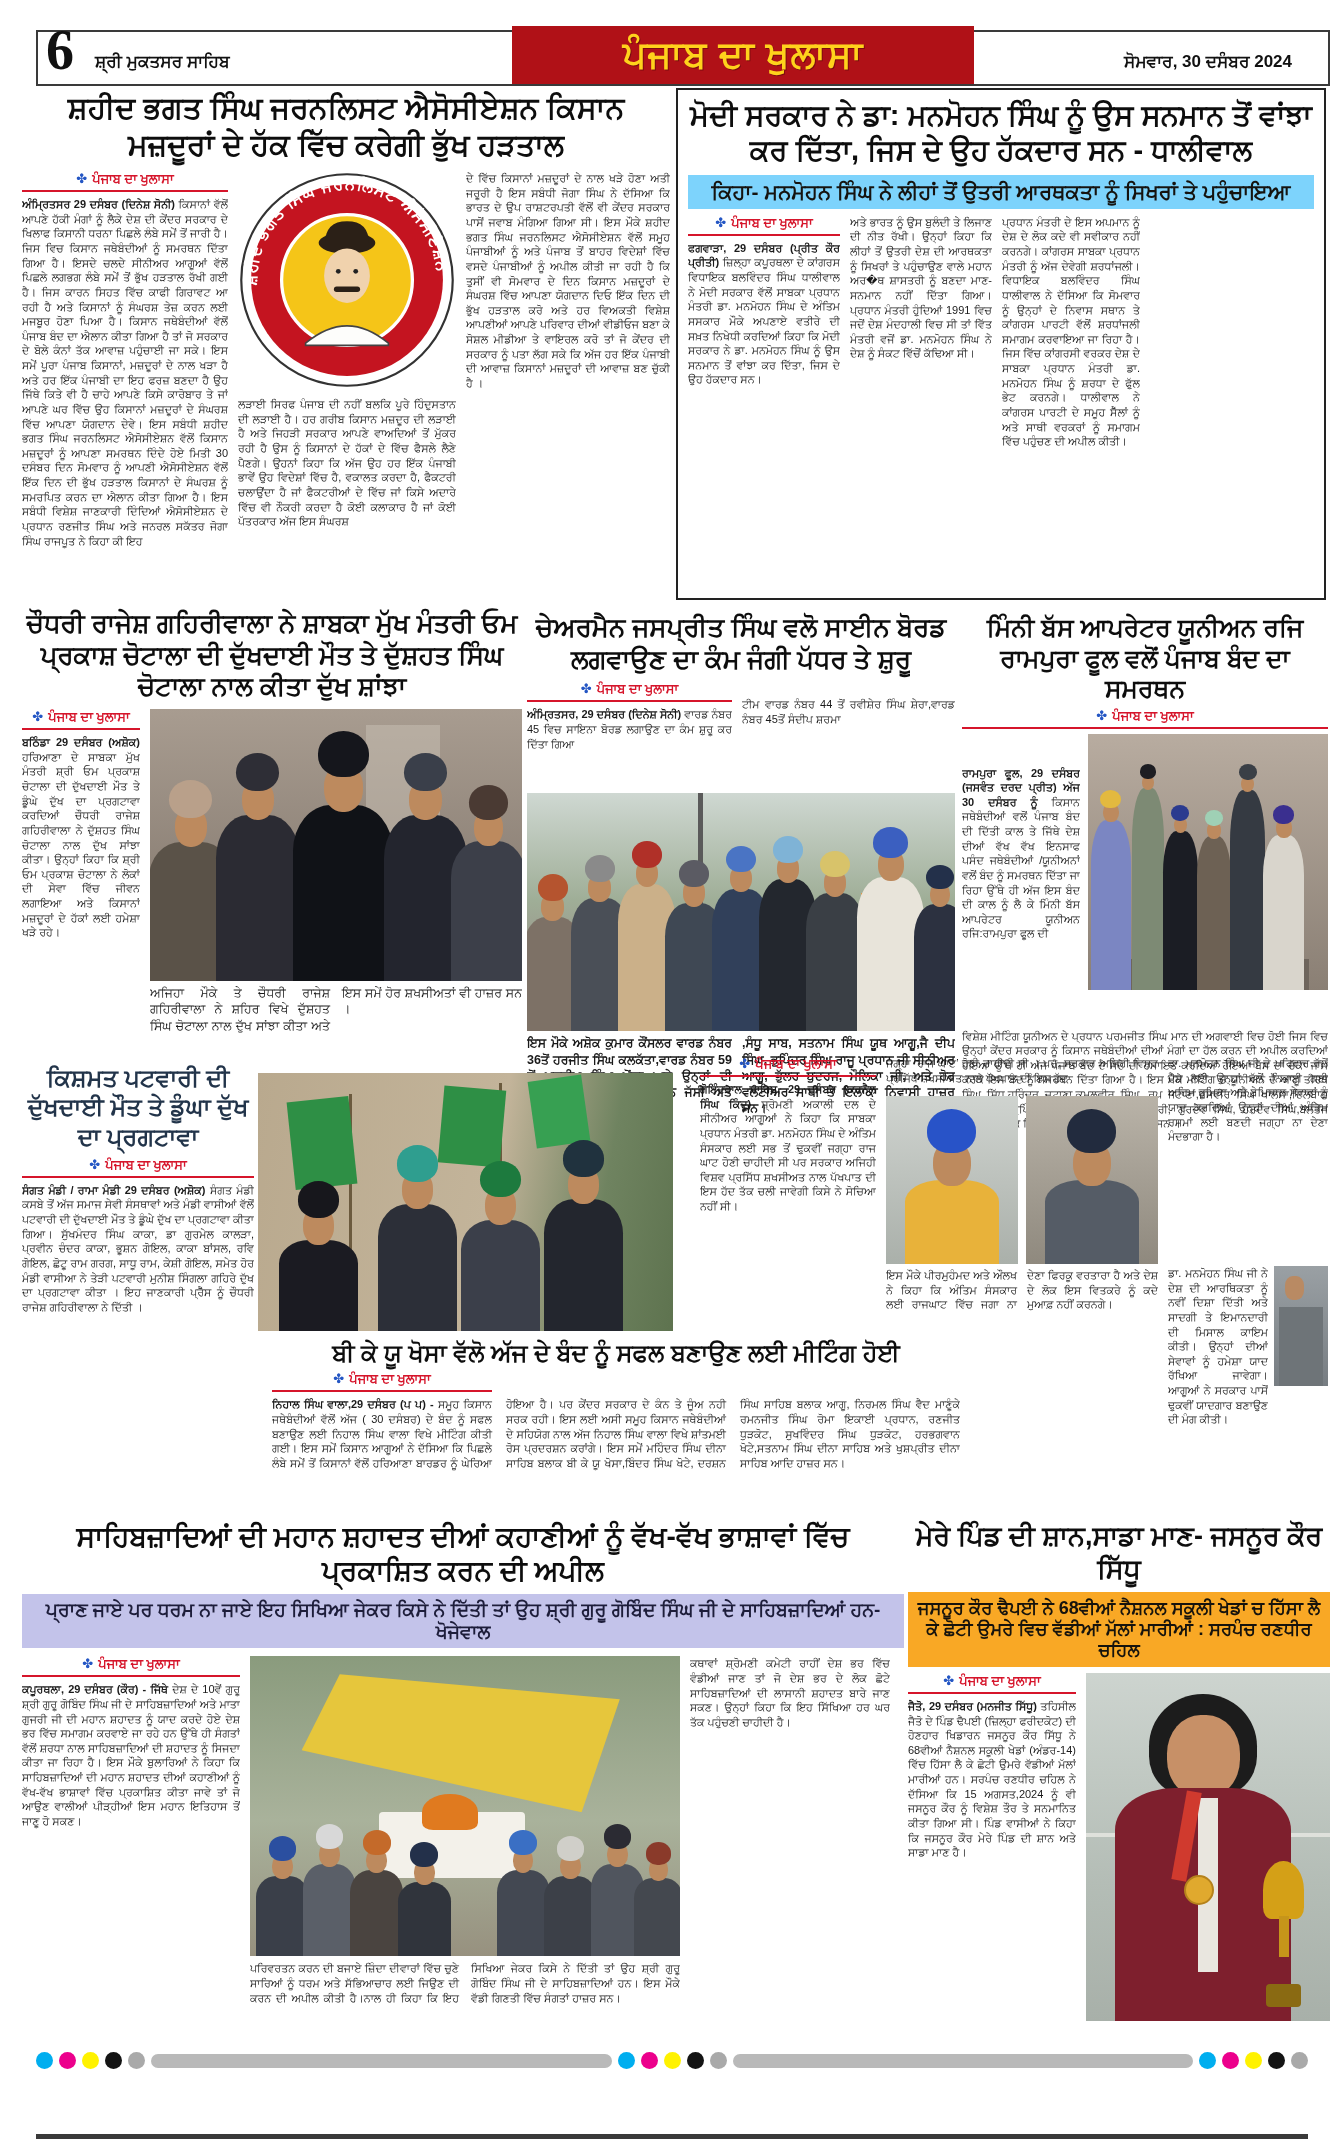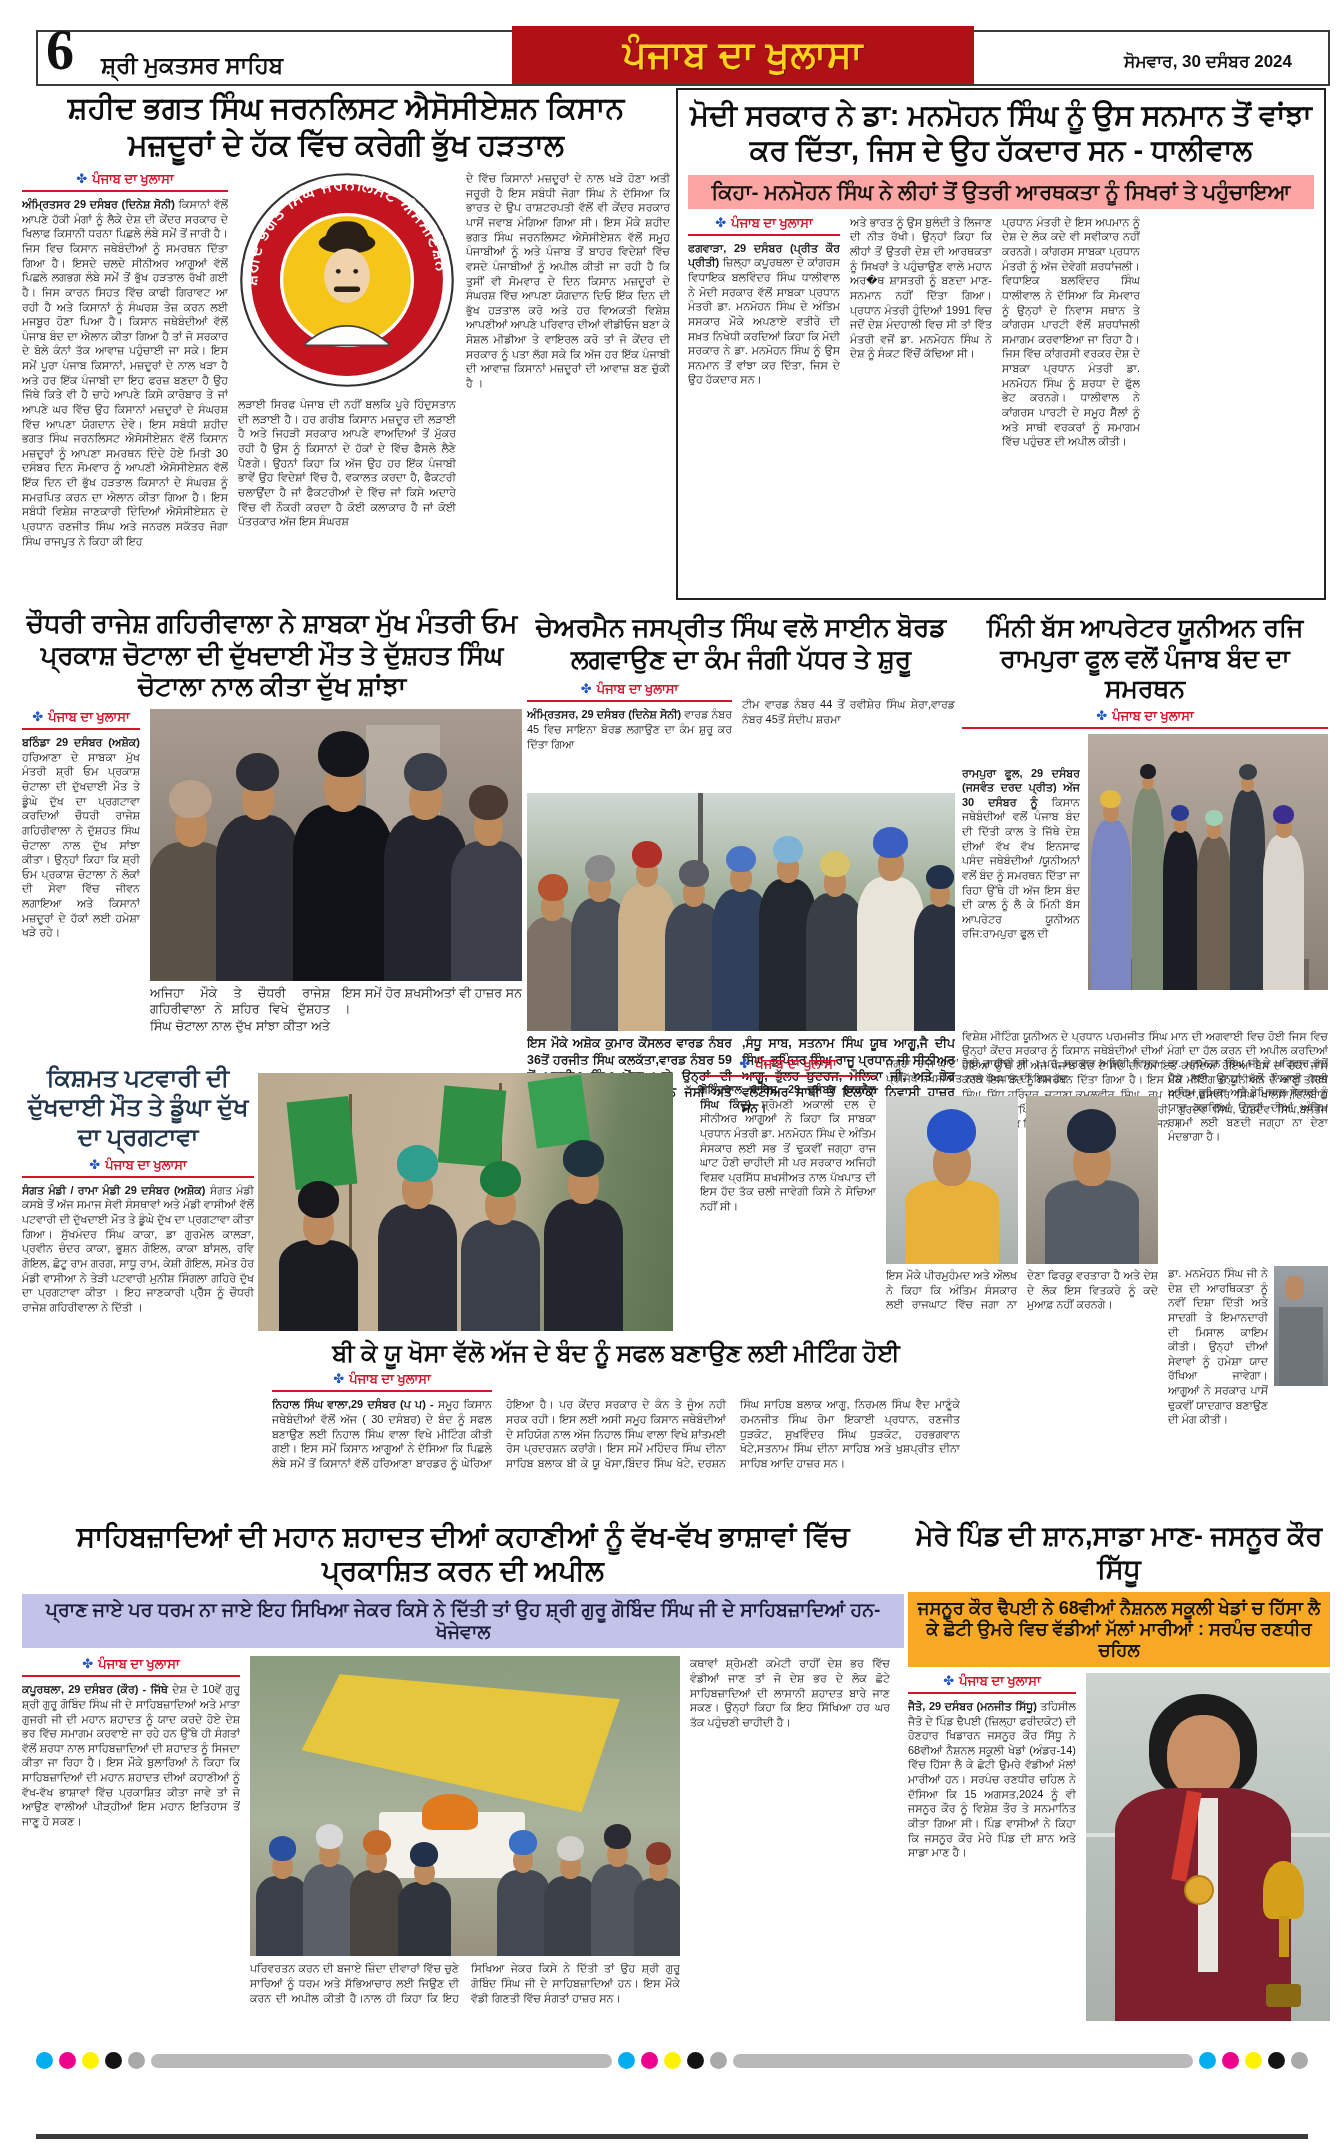--- a/index.html
+++ b/index.html
@@ -2,21 +2,21 @@
 <html><head>
 <meta charset="utf-8">
 <style>
   html,body{margin:0;padding:0;background:#e8e8e8;}
   .page{position:relative;width:1344px;height:2146px;background:#ffffff;margin:0 auto;
         font-family:"Liberation Sans","DejaVu Sans",sans-serif;color:#1a1a1a;overflow:hidden;}
   
   .hdr-box{position:absolute;left:36px;top:30px;width:1290px;height:52px;border:2px solid #3a3a3a;background:#fff;}
   .pgnum{position:absolute;left:46px;top:22px;font-family:"Liberation Serif","DejaVu Serif",serif;
          font-size:56px;font-weight:bold;line-height:1;color:#111;}
-  .edition{position:absolute;left:101px;top:52px;font-size:23px;font-weight:bold;color:#111;}
+  .edition{position:absolute;left:95px;top:52px;font-size:17px;font-weight:bold;color:#111;}
   .badge{position:absolute;left:512px;top:26px;width:462px;height:58px;display:flex;align-items:center;justify-content:center;}
   .badge-text{font-size:37px;font-weight:bold;letter-spacing:1px;text-shadow:1px 1px 0 #7a0c10;}
   .hdr-date{position:absolute;right:52px;top:52px;font-size:17px;font-weight:bold;color:#111;}
   
   .headline{font-weight:bold;color:#0d0d0d;text-align:center;line-height:1.22;}
   .subbar{font-weight:bold;text-align:center;}
   .byline{text-align:center;font-weight:bold;font-size:13px;}
   .by-icon{margin-right:5px;}
   .by-rule{border:none;border-top:2.5px solid #d6152b;margin:3px 0 5px 0;}
   .body-txt{font-size:11px;line-height:1.33;text-align:justify;overflow:hidden;}
@@ -84,21 +84,21 @@
         </div>
       </div>
       <div class="body-txt" style="width:204px;height:430px;">
         <span>ਦੇ ਵਿੱਚ ਕਿਸਾਨਾਂ ਮਜ਼ਦੂਰਾਂ ਦੇ ਨਾਲ ਖੜੇ ਹੋਣਾ ਅਤੀ ਜਰੂਰੀ ਹੈ ਇਸ ਸਬੰਧੀ ਜੋਗਾ ਸਿੰਘ ਨੇ ਦੱਸਿਆ ਕਿ ਭਾਰਤ ਦੇ ਉਪ ਰਾਸ਼ਟਰਪਤੀ ਵੱਲੋਂ ਵੀ ਕੇਂਦਰ ਸਰਕਾਰ ਪਾਸੋਂ ਜਵਾਬ ਮੰਗਿਆ ਗਿਆ ਸੀ। ਇਸ ਮੌਕੇ ਸ਼ਹੀਦ ਭਗਤ ਸਿੰਘ ਜਰਨਲਿਸਟ ਐਸੋਸੀਏਸ਼ਨ ਵੱਲੋਂ ਸਮੂਹ ਪੰਜਾਬੀਆਂ ਨੂੰ ਅਤੇ ਪੰਜਾਬ ਤੋਂ ਬਾਹਰ ਵਿਦੇਸ਼ਾਂ ਵਿੱਚ ਵਸਦੇ ਪੰਜਾਬੀਆਂ ਨੂੰ ਅਪੀਲ ਕੀਤੀ ਜਾ ਰਹੀ ਹੈ ਕਿ ਤੁਸੀਂ ਵੀ ਸੋਮਵਾਰ ਦੇ ਦਿਨ ਕਿਸਾਨ ਮਜ਼ਦੂਰਾਂ ਦੇ ਸੰਘਰਸ਼ ਵਿੱਚ ਆਪਣਾ ਯੋਗਦਾਨ ਦਿਓ ਇੱਕ ਦਿਨ ਦੀ ਭੁੱਖ ਹੜਤਾਲ ਕਰੋ ਅਤੇ ਹਰ ਵਿਅਕਤੀ ਵਿਸ਼ੇਸ਼ ਆਪਣੀਆਂ ਆਪਣੇ ਪਰਿਵਾਰ ਦੀਆਂ ਵੀਡੀਓਜ ਬਣਾ ਕੇ ਸੋਸ਼ਲ ਮੀਡੀਆ ਤੇ ਵਾਇਰਲ ਕਰੋ ਤਾਂ ਜੋ ਕੇਂਦਰ ਦੀ ਸਰਕਾਰ ਨੂੰ ਪਤਾ ਲੱਗ ਸਕੇ ਕਿ ਅੱਜ ਹਰ ਇੱਕ ਪੰਜਾਬੀ ਦੀ ਆਵਾਜ਼ ਕਿਸਾਨਾਂ ਮਜ਼ਦੂਰਾਂ ਦੀ ਆਵਾਜ਼ ਬਣ ਚੁੱਕੀ ਹੈ ।</span>
       </div>
     </div>
   </section>
 
   <section class="abs boxed" style="left:676px;top:88px;width:650px;height:512px;padding:6px 10px;box-sizing:border-box;">
     <h2 class="headline" style="font-size:29px;margin:2px 0 6px 0;">ਮੋਦੀ ਸਰਕਾਰ ਨੇ ਡਾ: ਮਨਮੋਹਨ ਸਿੰਘ ਨੂੰ ਉਸ ਸਨਮਾਨ ਤੋਂ ਵਾਂਝਾ ਕਰ ਦਿੱਤਾ, ਜਿਸ ਦੇ ਉਹ ਹੱਕਦਾਰ ਸਨ - ਧਾਲੀਵਾਲ</h2>
-    <div class="subbar" style="background:#fca5a5;color:#15130f;font-size:21px;padding:5px 4px;margin-bottom:6px;">ਕਿਹਾ- ਮਨਮੋਹਨ ਸਿੰਘ ਨੇ ਲੀਹਾਂ ਤੋਂ ਉਤਰੀ ਆਰਥਕਤਾ ਨੂੰ ਸਿਖਰਾਂ ਤੇ ਪਹੁੰਚਾਇਆ</div>
+    <div class="subbar" style="background:#7dd3fc;color:#15130f;font-size:21px;padding:5px 4px;margin-bottom:6px;">ਕਿਹਾ- ਮਨਮੋਹਨ ਸਿੰਘ ਨੇ ਲੀਹਾਂ ਤੋਂ ਉਤਰੀ ਆਰਥਕਤਾ ਨੂੰ ਸਿਖਰਾਂ ਤੇ ਪਹੁੰਚਾਇਆ</div>
     <div class="colwrap" style="gap:10px;">
       <div style="width:152px;">
         <div class="byline">
           <span class="by-icon" style="color:#2456c4;">✤</span><span style="color:#d6152b;">ਪੰਜਾਬ ਦਾ ਖੁਲਾਸਾ</span>
         </div>
         <hr class="by-rule">
         <div class="body-txt" style="height:330px;">
           <b class="dl">ਫਗਵਾੜਾ, 29 ਦਸੰਬਰ (ਪ੍ਰੀਤ ਕੌਰ ਪ੍ਰੀਤੀ)</b> <span>ਜ਼ਿਲ੍ਹਾ ਕਪੂਰਥਲਾ ਦੇ ਕਾਂਗਰਸ ਵਿਧਾਇਕ ਬਲਵਿੰਦਰ ਸਿੰਘ ਧਾਲੀਵਾਲ ਨੇ ਮੋਦੀ ਸਰਕਾਰ ਵੱਲੋਂ ਸਾਬਕਾ ਪ੍ਰਧਾਨ ਮੰਤਰੀ ਡਾ. ਮਨਮੋਹਨ ਸਿੰਘ ਦੇ ਅੰਤਿਮ ਸਸਕਾਰ ਮੌਕੇ ਅਪਣਾਏ ਵਤੀਰੇ ਦੀ ਸਖ਼ਤ ਨਿਖੇਧੀ ਕਰਦਿਆਂ ਕਿਹਾ ਕਿ ਮੋਦੀ ਸਰਕਾਰ ਨੇ ਡਾ. ਮਨਮੋਹਨ ਸਿੰਘ ਨੂੰ ਉਸ ਸਨਮਾਨ ਤੋਂ ਵਾਂਝਾ ਕਰ ਦਿੱਤਾ, ਜਿਸ ਦੇ ਉਹ ਹੱਕਦਾਰ ਸਨ।</span>
         </div>
       </div>

